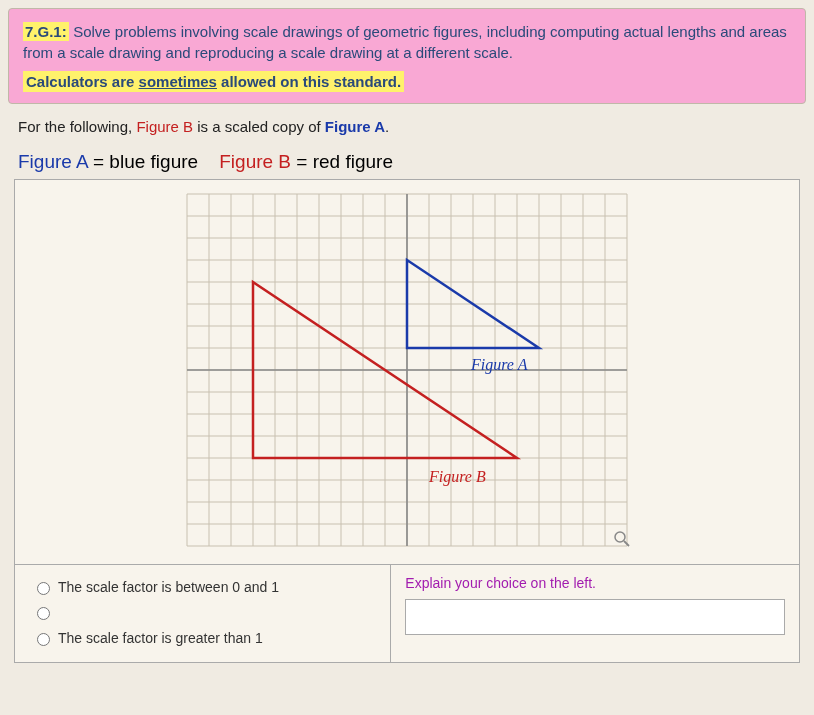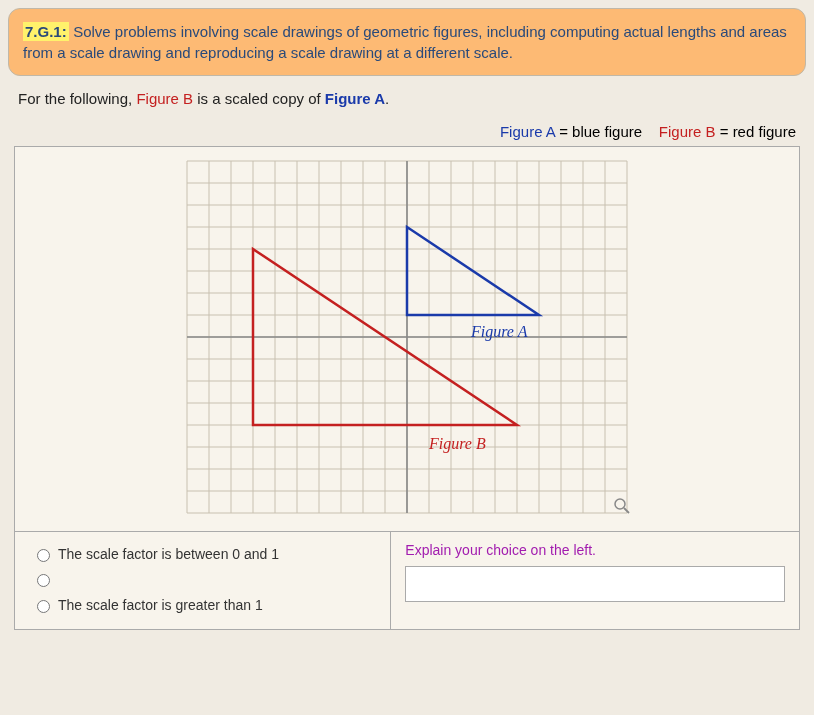--- a/index.html
+++ b/index.html
@@ -5,23 +5,23 @@
     * { box-sizing: border-box; margin: 0; padding: 0; }
     body {
       font-family: Arial, sans-serif;
       background: #f0ebe2;
       width: 814px;
       height: 715px;
       overflow: hidden;
       position: relative;
     }
     .header-box {
-      background: #fdba74;
+      background: #f9a8d4;
       border: 1px solid #c0b8a8;
-      border-radius: 12px;
+      border-radius: 4px;
       padding: 12px 14px;
       margin: 8px;
     }
     .standard-code {
       background: #fff26b;
       font-weight: bold;
       color: #2a4a7a;
       padding: 1px 2px;
       display: inline;
       font-size: 15px;
@@ -44,22 +44,21 @@
     .calc-text .underline { text-decoration: underline; }
     .question-intro {
       margin: 14px 18px 16px;
       font-size: 15px;
       color: #222;
     }
     .red-text { color: #c42020; }
     .blue-text { color: #1a3aaa; font-weight: bold; }
     .legend {
       margin: 0 18px 6px;
-      font-size: 15px;
-      text-align: right;
+      font-size: 19px;
     }
     .legend .blue-text { font-weight: normal; }
     .figure-container {
       margin: 0 14px;
       border: 1px solid #aaa;
       background: #f8f4ec;
       padding: 10px 0;
       text-align: center;
     }
     .grid-wrap {
@@ -112,20 +111,23 @@
     }
     .fig-label-b { fill: #c42020; }
   </style>
 </head>
 <body>
 
 <div class="header-box">
   <p>
     <span class="standard-code">7.G.1:</span>
     <span class="standard-text">Solve problems involving scale drawings of geometric figures, including computing actual lengths and areas from a scale drawing and reproducing a scale drawing at a different scale.</span>
+  </p>
+  <p class="calc-line">
+    <span class="calc-text"><span>Calculators are </span><span class="underline">sometimes</span><span> allowed on this standard.</span></span>
   </p>
 </div>
 
 <p class="question-intro">
   <span>For the following, </span><span class="red-text">Figure B</span><span> is a scaled copy of </span><span class="blue-text">Figure A</span><span>.</span>
 </p>
 <p class="legend">
   <span class="blue-text">Figure A</span><span> = blue figure</span>&nbsp;&nbsp;&nbsp;&nbsp;<span class="red-text">Figure B</span><span> = red figure</span>
 </p>
 

